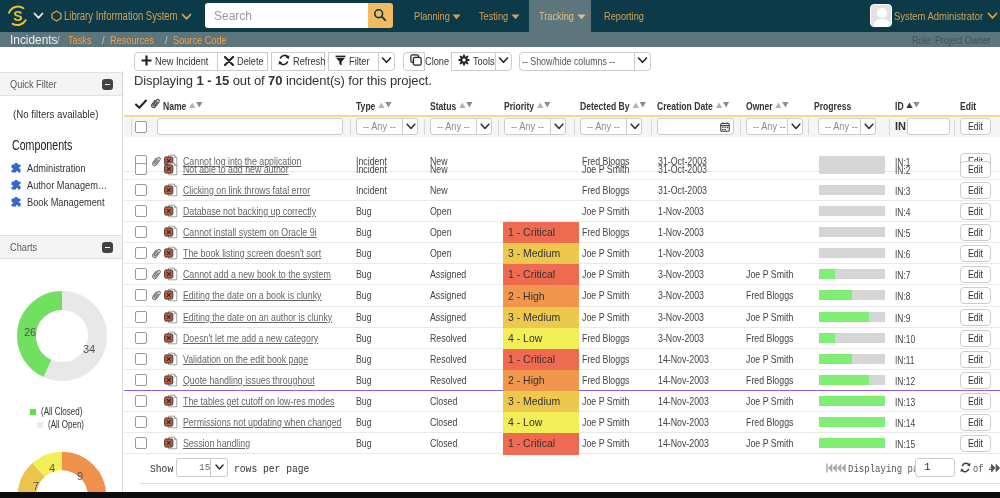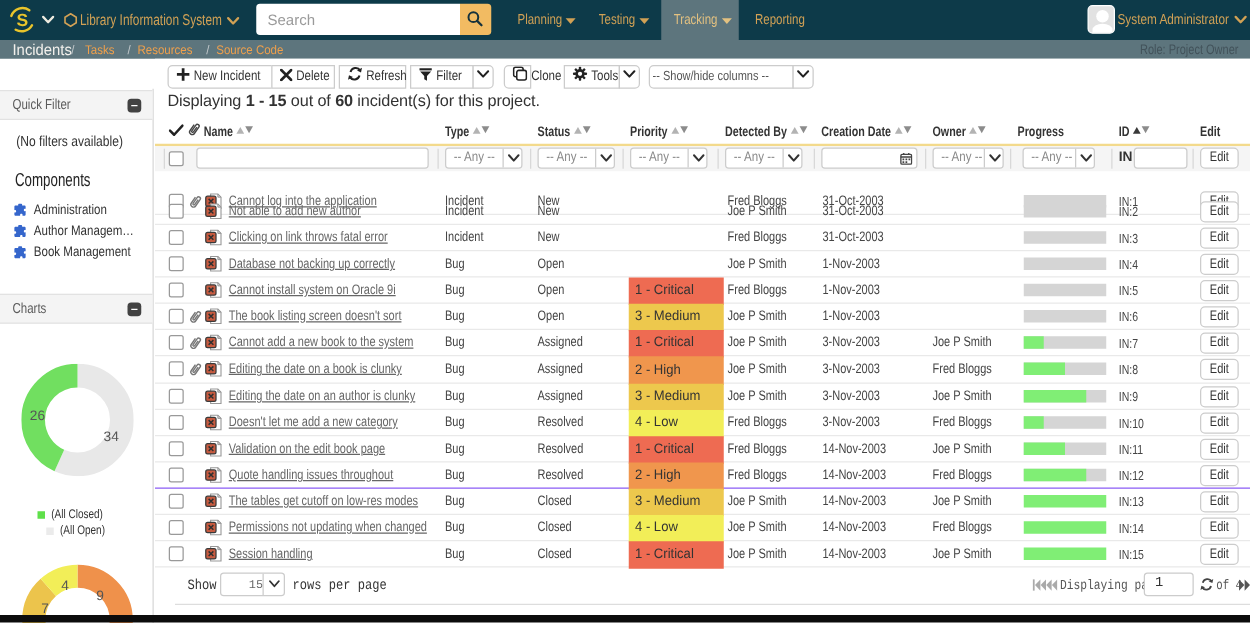--- a/index.html
+++ b/index.html
@@ -183,21 +183,21 @@
           <circle cx="12" cy="12" r="3.4" fill="#fff"></circle>
         </svg><span class="sxi">Tools</span></div>
 <div class="tbtn" style="left:371px;width:17px;border-radius:0 4px 4px 0;text-align:center;padding:0;"><svg width="11" height="7" viewBox="0 0 11 7" style="vertical-align:1px;">
           <path d="M1.5 1 L5.5 5.3 L9.5 1" fill="none" stroke="#222" stroke-width="1.6" stroke-linecap="round" stroke-linejoin="round"></path>
         </svg></div>
 <div class="tbtn" style="left:395px;width:116px;border-radius:4px 0 0 4px;color:#555;text-align:center;padding:0;font-size:10.5px;"><span class="sxi">-- Show/hide columns --</span></div>
 <div class="tbtn" style="left:510px;width:17px;border-radius:0 4px 4px 0;text-align:center;padding:0;"><svg width="11" height="7" viewBox="0 0 11 7" style="vertical-align:1px;">
           <path d="M1.5 1 L5.5 5.3 L9.5 1" fill="none" stroke="#222" stroke-width="1.6" stroke-linecap="round" stroke-linejoin="round"></path>
         </svg></div>
 </div>
-<div class="abs" style="left:10px;top:26px;font-size:13px;color:#333;white-space:nowrap;letter-spacing:-0.1px;">Displaying <b>1 - 15</b> out of <b>60</b> incident(s) for this project.</div>
+<div class="abs" style="left:10px;top:26px;font-size:13px;color:#333;white-space:nowrap;letter-spacing:-0.1px;">Displaying <b>1 - 15</b> out of <b>70</b> incident(s) for this project.</div>
 <div class="abs hdr" style="left:0;top:48px;height:20px;width:876px;">
 <svg class="abs" style="left:11px;top:4px" width="12" height="10" viewBox="0 0 12 10">
         <path d="M1 5.5 L4.3 8.8 L11 1.5" fill="none" stroke="#222" stroke-width="2" stroke-linecap="round" stroke-linejoin="round"></path>
       </svg>
 <svg class="abs" style="left:26px;top:2px" width="11" height="13" viewBox="0 0 11 13">
         <path d="M3.2 3.5 L3.2 9.2 a2.1 2.1 0 0 0 4.2 0 L7.4 3.0 a1.45 1.45 0 0 0 -2.9 0 L4.5 8.6 a0.8 0.8 0 0 0 1.6 0 L6.1 3.8" fill="none" stroke="#444" stroke-width="1.1" transform="rotate(35 5.5 6.5)"></path>
       </svg>
 <span class="abs" style="left:39px;top:5px;">Name <svg width="19" height="8" viewBox="0 0 19 8" style="vertical-align:1px;">
           <path d="M0.5 7 L4.5 1.5 L8.5 7 Z" fill="#b3b3b3"></path>
           <path d="M9.5 1 L13.5 6.5 L17.5 1 Z" fill="#8c8c8c"></path>

